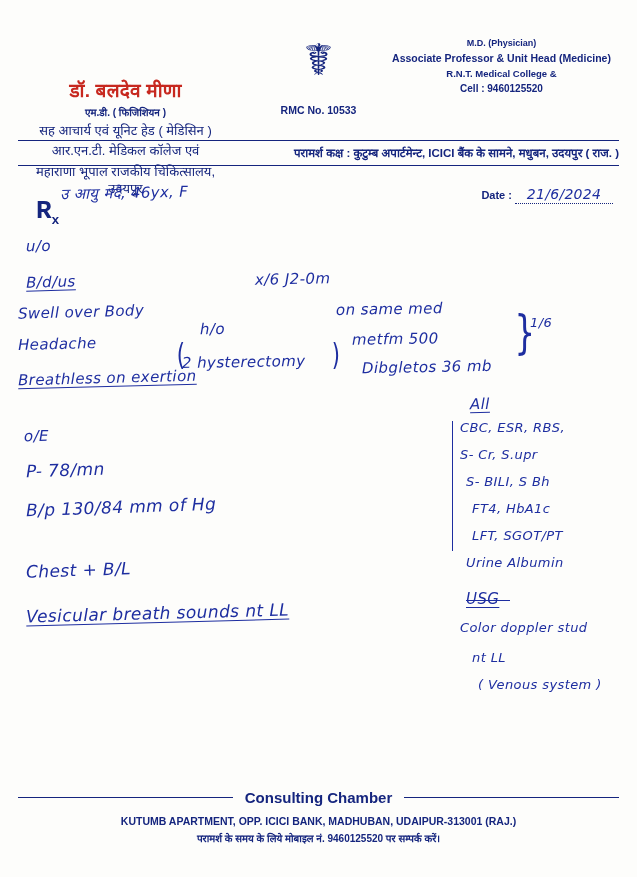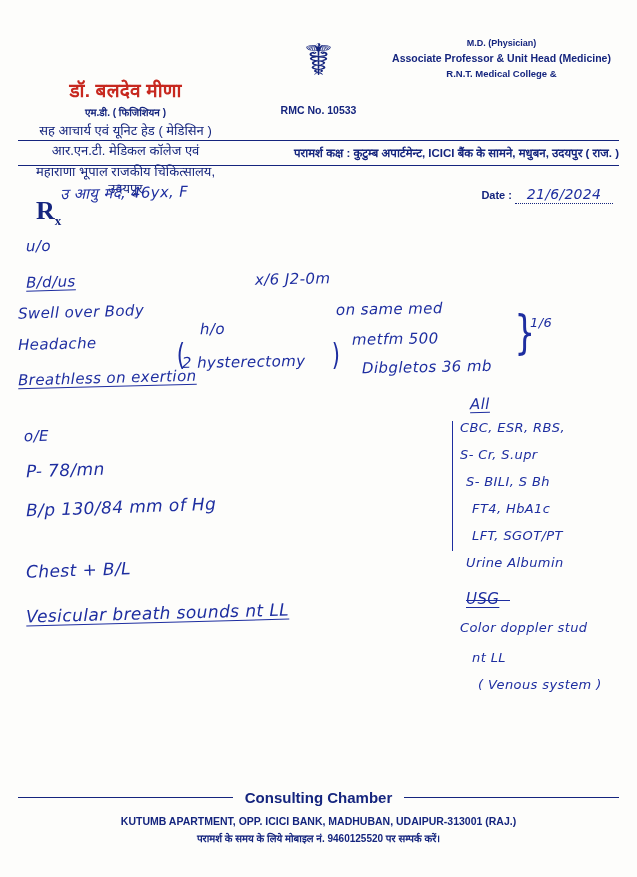--- a/index.html
+++ b/index.html
@@ -163,21 +163,21 @@
     text-align: center;
     font-weight: normal;
   }
   .date-block .date-val .hand { font-size: 14px; }
 
   
   .rx {
     position: absolute;
     left: 36px;
     top: 196px;
-    font-family: Liberation Serif, serif;
+    font-family: Liberation Mono, monospace;
     font-size: 26px;
     font-weight: bold;
     color: #15257e;
   }
   .rx .sub { font-size: 13px; vertical-align: sub; }
 
   
   .body-area {
     position: absolute;
     left: 0;
@@ -264,20 +264,21 @@
 
     <div class="hdr-center">
       <div class="caduceus">☤</div>
       <div class="rmc">RMC No. 10533</div>
     </div>
 
     <div class="hdr-right">
       <div class="sub">M.D. (Physician)</div>
       <div class="title">Associate Professor &amp; Unit Head (Medicine)</div>
       <div class="addr">R.N.T. Medical College &amp;</div>
+      <div class="cell">Cell : 9460125520</div>
     </div>
   </div>
 
   <div class="clinic-bar">परामर्श कक्ष : कुटुम्ब अपार्टमेन्ट, ICICI बैंक के सामने, मधुबन, उदयपुर ( राज. )</div>
 
   <div class="patient-line">
     <span class="hand">उ आयु मदै, 46yx, F</span>
   </div>
 
   <div class="date-block">

